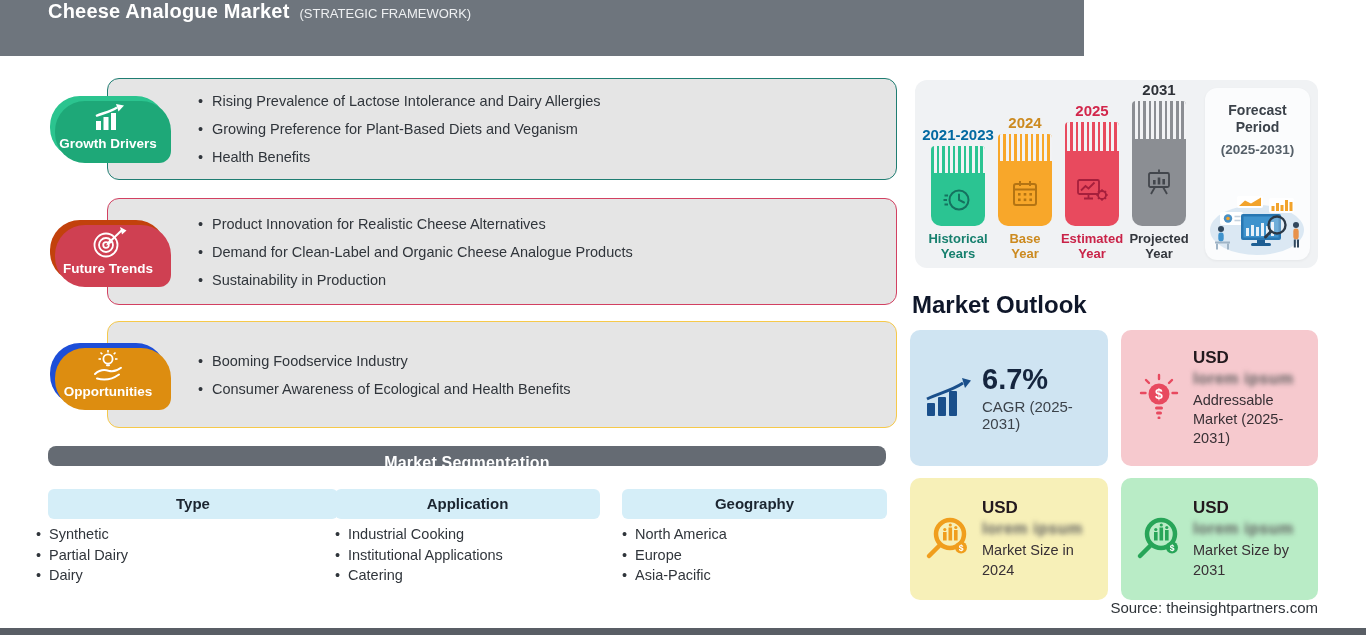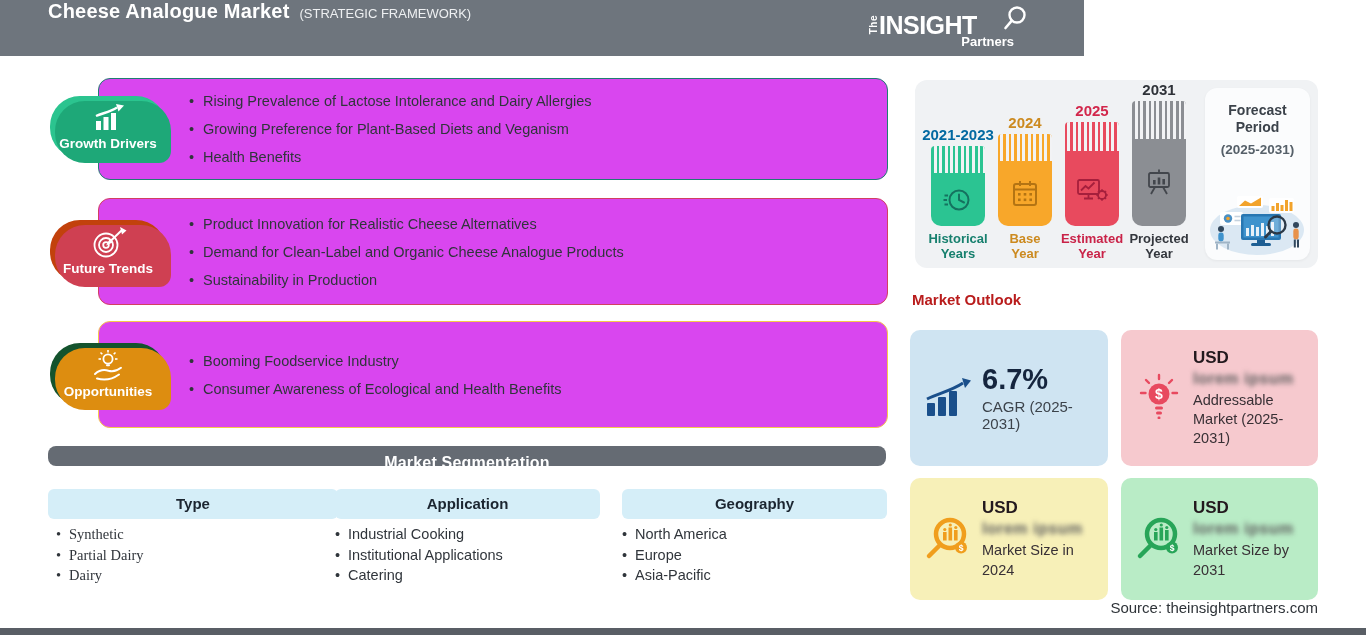--- a/index.html
+++ b/index.html
@@ -11,44 +11,44 @@
   .title-wrap { margin-left:48px; display:flex; align-items:baseline; gap:10px; }
   .title { color:#ffffff; font-size:20px; font-weight:bold; letter-spacing:.2px; }
   .subtitle { color:#eef0f2; font-size:13px; }
   .logo { position:absolute; right:56px; top:8px; width:160px; height:42px; color:#fff; }
   .logo-the { position:absolute; left:0px; top:7px; font-size:10px; font-weight:bold; writing-mode:vertical-rl; transform:rotate(180deg); letter-spacing:.5px; }
   .logo-insight { position:absolute; left:11px; top:3px; font-size:25px; font-weight:bold; letter-spacing:-.5px; }
   .logo-partners { position:absolute; right:14px; top:26px; font-size:13px; font-weight:bold; }
   .logo-mag { position:absolute; right:0px; top:-4px; }
 
   
-  .fbox { position:absolute; left:98px; width:790px; border-radius:12px; background:#d946ef; }
+  .fbox { position:absolute; left:107px; width:790px; border-radius:12px; background:#e5e5e5; }
   .fbox1 { top:78px; height:102px; border:1.6px solid #1f7d72; }
   .fbox2 { top:198px; height:107px; border:1.6px solid #d24061; }
   .fbox3 { top:321px; height:107px; border:1.6px solid #f6c94a; }
   .fbox ul { position:absolute; left:90px; top:0; bottom:0; right:12px; list-style:none; display:flex; flex-direction:column; justify-content:center; }
   .fbox li { font-size:14.5px; color:#30353b; line-height:20px; margin:4px 0; padding-left:14px; position:relative; }
   .fbox li::before { content:"•"; position:absolute; left:0; top:0; }
 
   .badge { position:absolute; left:50px; width:116px; height:62px; border-radius:30px 30px 12px 30px;
            display:flex; flex-direction:column; align-items:center; justify-content:center; isolation:isolate; }
   .badge::before { content:""; position:absolute; inset:0; transform:translate(5px,5px); border-radius:30px 30px 12px 30px; z-index:-1; }
   .badge span { color:#fff; font-size:13.5px; font-weight:bold; margin-top:2px; white-space:nowrap; }
   .badge1 { top:96px;  background:#2bc48f; } .badge1::before { background:#1ea878; }
   .badge2 { top:220px; background:#c2410c; } .badge2::before { background:#cf4052; }
-  .badge3 { top:343px; background:#14532d; } .badge3::before { background:#dd8d10; }
+  .badge3 { top:343px; background:#1d4ed8; } .badge3::before { background:#dd8d10; }
 
   
   .segbar { position:absolute; left:48px; top:446px; width:838px; height:20px; background:#656b73; border-radius:8px;
             color:#fff; font-size:16px; font-weight:bold; text-align:center; line-height:33px; letter-spacing:.2px; }
   .colhead { position:absolute; top:489px; height:30px; background:#d5eef8; border-radius:6px; color:#1b2530;
              font-size:15px; font-weight:bold; text-align:center; line-height:30px; }
   .ch1 { left:48px; width:290px; } .ch2 { left:335px; width:265px; } .ch3 { left:622px; width:265px; }
   .collist { position:absolute; top:524px; list-style:none; }
-  .cl1 { left:56px;font-family:Liberation Serif, serif; } .cl2 { left:335px; } .cl3 { left:622px; }
+  .cl1 { left:36px; } .cl2 { left:335px; } .cl3 { left:622px; }
   .collist li { font-size:14.5px; color:#30353b; line-height:20.5px; padding-left:13px; position:relative; }
   .collist li::before { content:"•"; position:absolute; left:0; top:0; }
 
   
   .panel { position:absolute; left:915px; top:80px; width:403px; height:188px; background:#f0f2f4; border-radius:12px; }
   .tbar { position:absolute; bottom:3px; width:54px; display:flex; flex-direction:column; align-items:center; }
   .tb1 { left:16px; } .tb2 { left:83px; } .tb3 { left:150px; } .tb4 { left:217px; }
   .tyear { font-size:15px; font-weight:bold; margin-bottom:3px; white-space:nowrap; }
   .tb1 .tyear { color:#0369a1; } .tb2 .tyear { color:#cc8a1f; } .tb3 .tyear { color:#d2274b; } .tb4 .tyear { color:#2e3238; }
   .bar { width:54px; border-radius:4px 4px 10px 10px; display:flex; flex-direction:column; overflow:hidden; }
@@ -59,21 +59,21 @@
   .solid { flex:1; display:flex; align-items:center; justify-content:center; }
   .tlabel { margin-top:5px; font-size:13px; font-weight:bold; text-align:center; line-height:15px; white-space:pre-line; height:34px; }
   .tb1 .tlabel { color:#17806e; } .tb2 .tlabel { color:#cc8a1f; } .tb3 .tlabel { color:#c92348; } .tb4 .tlabel { color:#33373d; }
   .forecast { position:absolute; left:290px; top:8px; width:105px; height:172px; background:#fbfcfd; border-radius:12px;
               box-shadow:0 1px 3px rgba(0,0,0,.05); text-align:center; padding-top:14px; }
   .fc-main { font-size:14px; font-weight:bold; color:#3b424a; line-height:17px; white-space:pre-line; }
   .fc-range { font-size:13.5px; font-weight:bold; color:#566069; margin-top:6px; }
   .fc-illu { position:absolute; left:2px; bottom:4px; }
 
   
-  .outlook-title { position:absolute; left:912px; top:291px; font-size:15px; font-weight:bold; color:#b91c1c; }
+  .outlook-title { position:absolute; left:912px; top:291px; font-size:24px; font-weight:bold; color:#0f172a; }
   .card { position:absolute; border-radius:10px; display:flex; align-items:center; padding:12px 13px; gap:9px; }
   .card .icon { flex:0 0 50px; display:flex; align-items:center; justify-content:center; }
   .c1 { left:910px;  top:330px; width:198px; height:136px; background:#cfe4f2; }
   .c2 { left:1121px; top:330px; width:197px; height:136px; background:#f6c9ce; }
   .c3 { left:910px;  top:478px; width:198px; height:122px; background:#f7f0b8; }
   .c4 { left:1121px; top:478px; width:197px; height:122px; background:#b9ecc6; }
   .c-value { font-size:29px; font-weight:bold; color:#15253e; line-height:1.05; }
   .c-sub { font-size:15px; color:#3c434b; margin-top:3px; }
   .c-usd { font-size:17px; font-weight:bold; color:#23191e; }
   .c-blur { font-size:16px; font-weight:bold; color:#5e5e5e; filter:blur(2.6px); margin:2px 0 3px; letter-spacing:.5px; }
@@ -82,29 +82,20 @@
   .source { position:absolute; right:48px; top:599px; font-size:15px; color:#2e3338; }
   .footer { position:absolute; left:0; bottom:0; width:1366px; height:7px; background:#595e65; }
 </style>
 </head>
 <body>
 
 <div class="header">
   <div class="title-wrap">
     <span class="title">Cheese Analogue Market</span>
     <span class="subtitle">(STRATEGIC FRAMEWORK)</span>
-  </div>
-  <div class="logo">
-    <span class="logo-the">The</span>
-    <span class="logo-insight">INSIGHT</span>
-    <svg class="logo-mag" width="26" height="30" viewBox="0 0 26 30">
-      <circle cx="15" cy="11" r="7.5" fill="none" stroke="#fff" stroke-width="2.4"></circle>
-      <line x1="9.8" y1="16.6" x2="3.5" y2="24" stroke="#fff" stroke-width="2.6" stroke-linecap="round"></line>
-    </svg>
-    <span class="logo-partners">Partners</span>
   </div>
 </div>
 
 <div class="fbox fbox1">
   <ul>
     <li>Rising Prevalence of Lactose Intolerance and Dairy Allergies</li>
     <li>Growing Preference for Plant-Based Diets and Veganism</li>
     <li>Health Benefits</li>
   </ul>
 </div>

